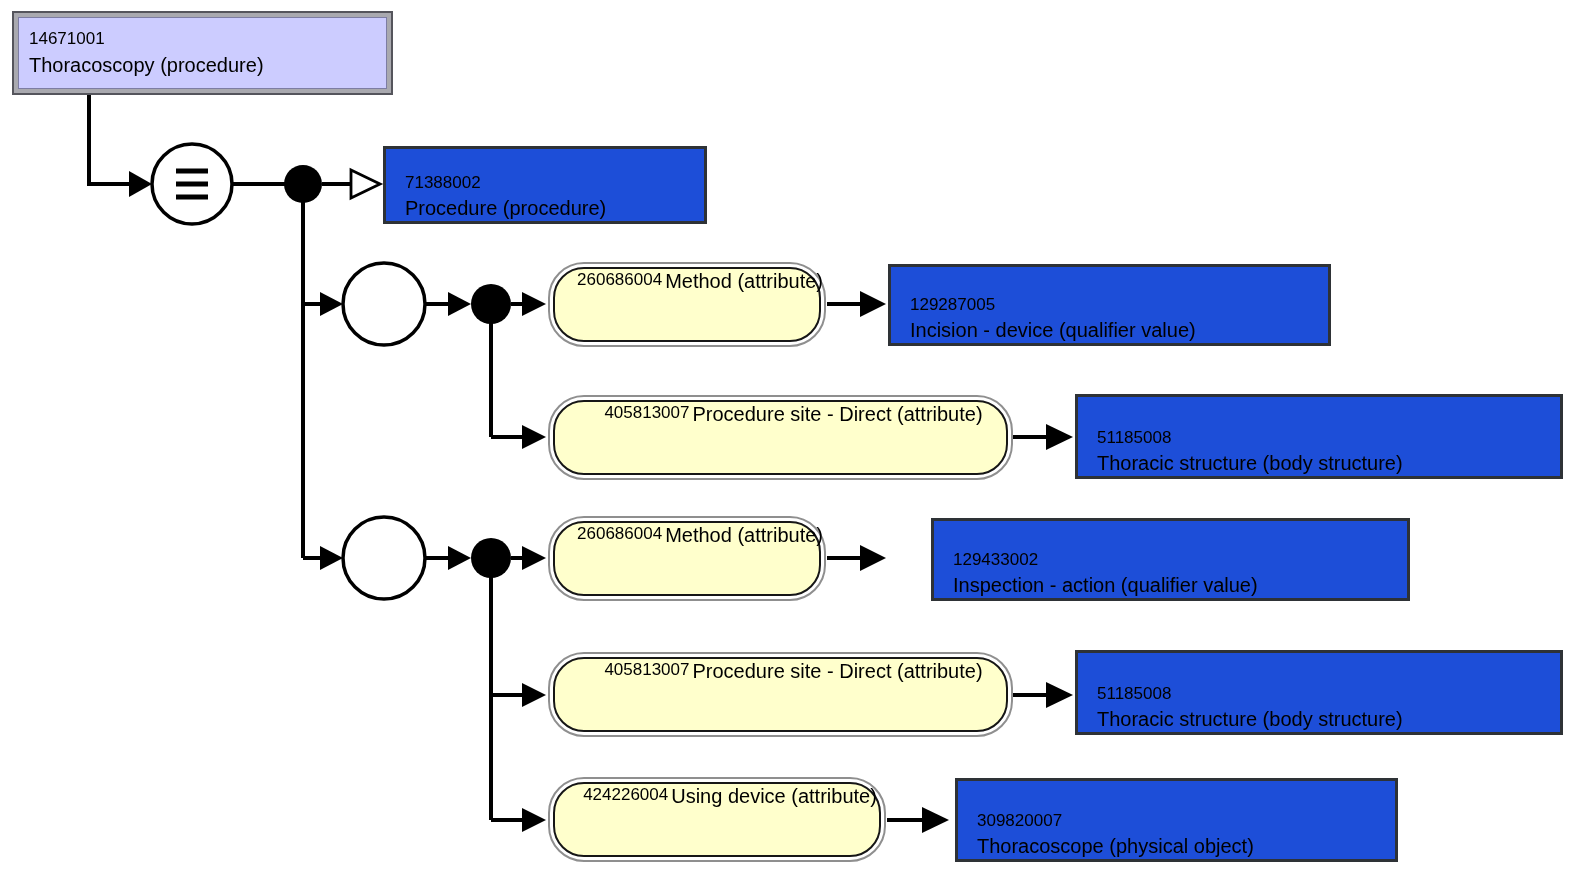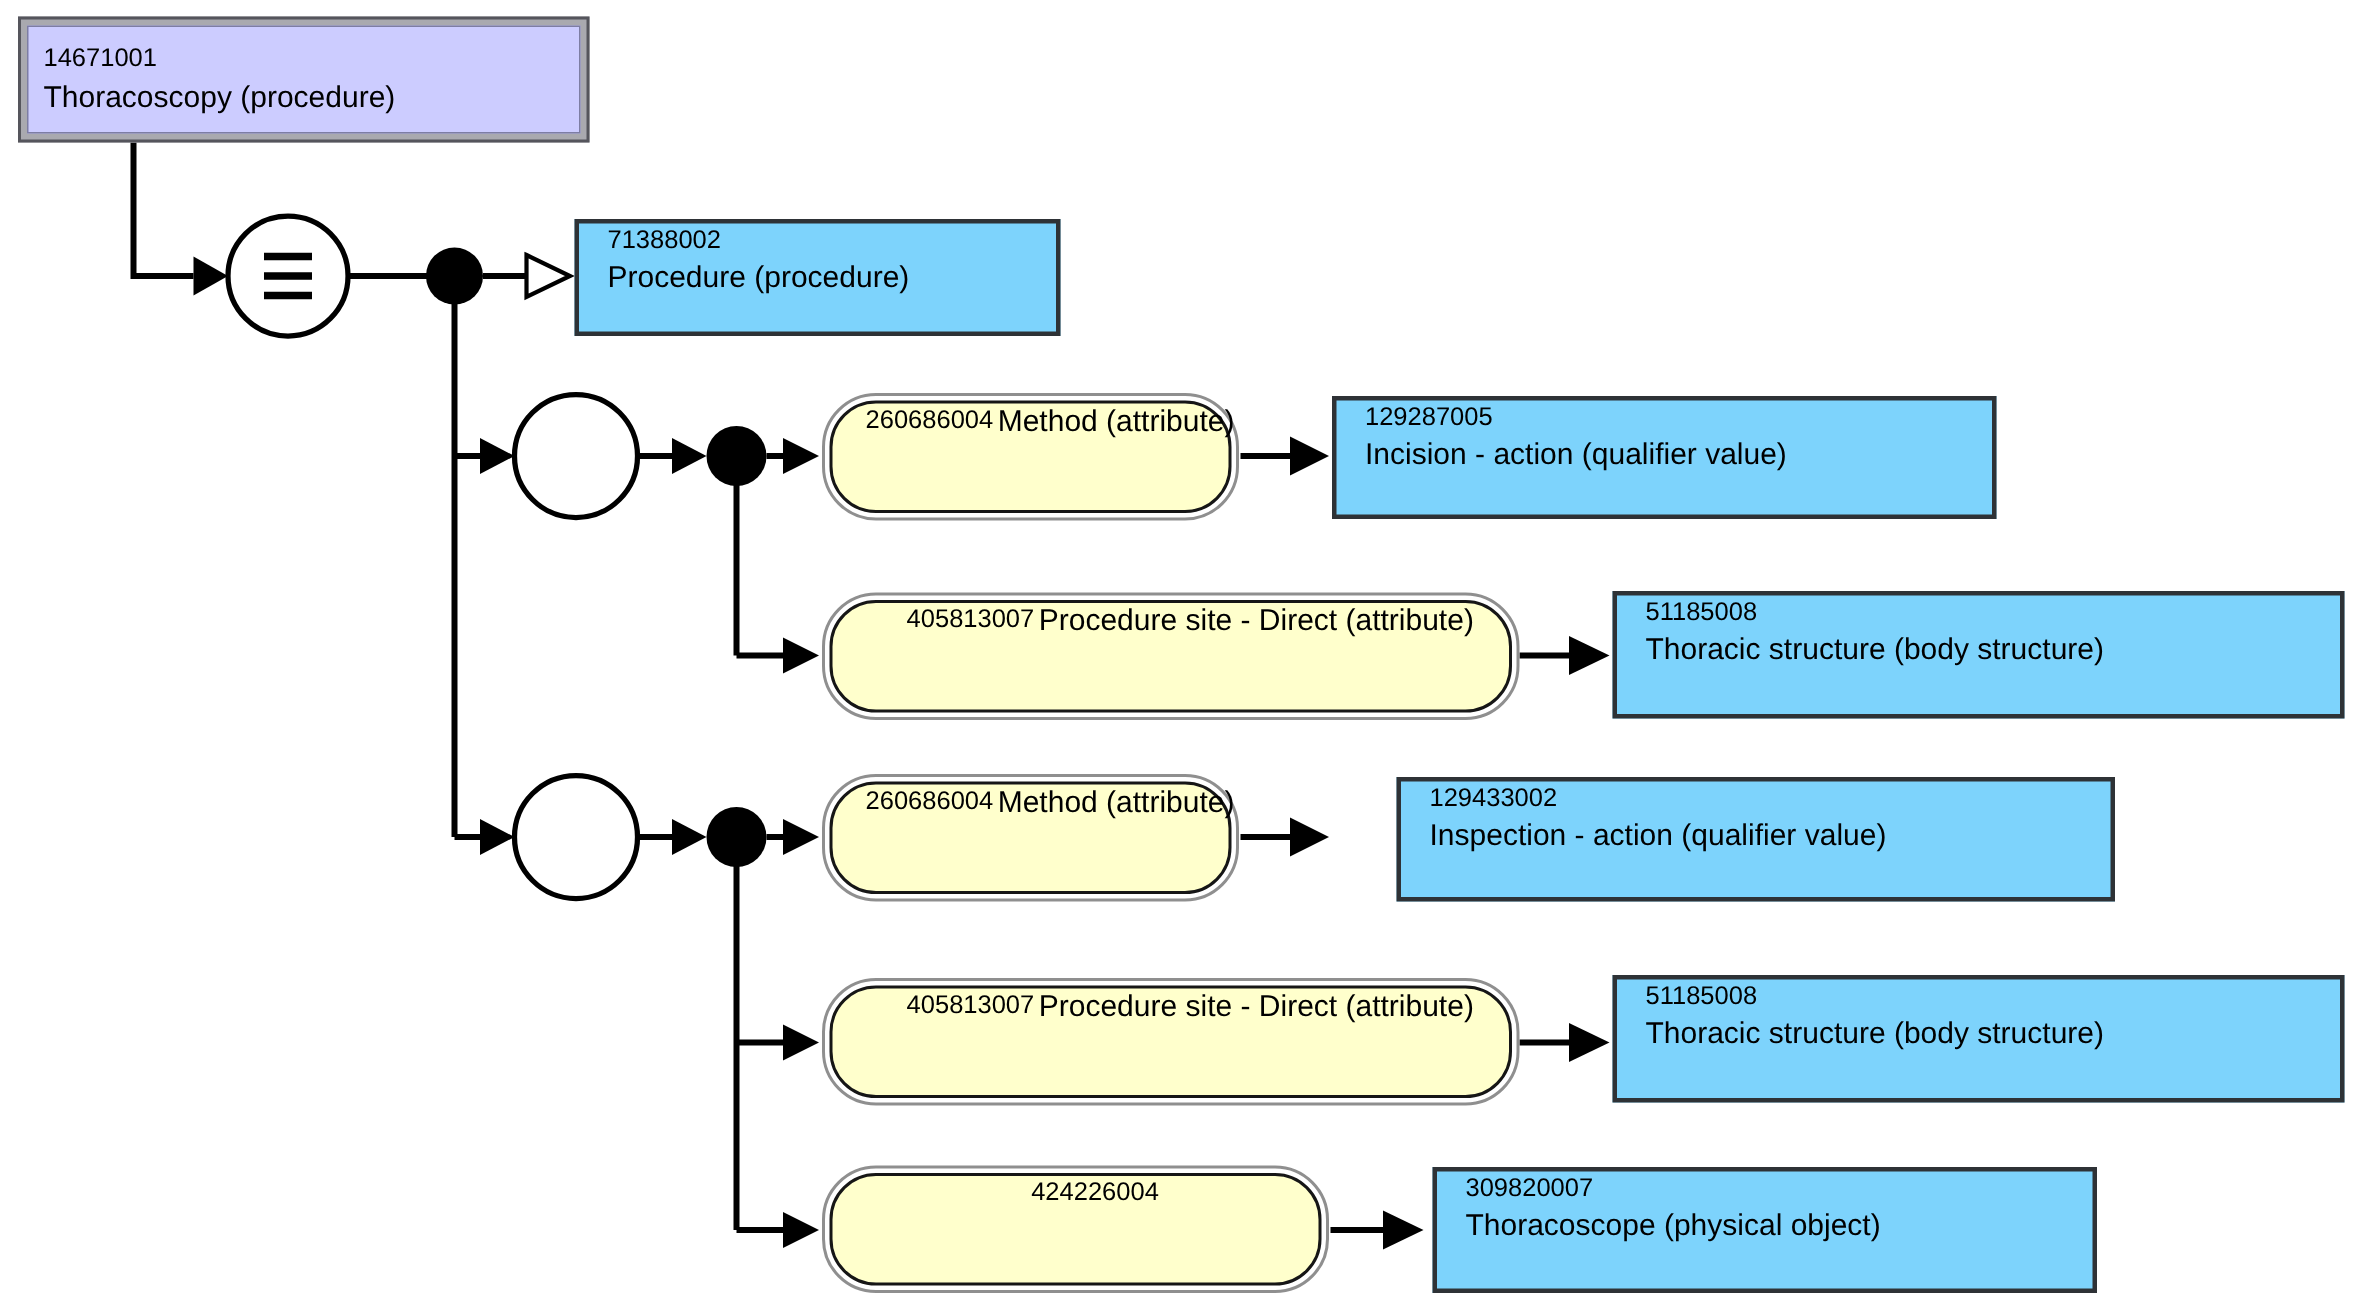--- a/index.html
+++ b/index.html
@@ -41,22 +41,22 @@
     width: 100%; height: 100%;
     border: 1px solid #7d7da3;
     background: #ccccff;
     display: flex; flex-direction: column; justify-content: center;
     padding-left: 10px; gap: 3px;
   }
 
   
   .box-prim {
     border: 3px solid #2e3236;
-    background: #7dd3fc;
-    display: flex; flex-direction: column; justify-content: flex-start;
+    background: #1d4ed8;
+    display: flex; flex-direction: column; justify-content: flex-end;
     padding-left: 19px; gap: 3px;
   }
 
   
   .box-attr {
     background: #ffffff;
     border: 2px solid #8f8f8f;
     border-radius: 36px;
     padding: 3px;
   }
@@ -155,21 +155,21 @@
   </div>
 
   <div class="box box-attr pos-g1a1-att">
     <div class="inner">
       <div class="cid">260686004</div>
       <div class="cterm">Method (attribute)</div>
     </div>
   </div>
   <div class="box box-prim pos-g1a1-val">
     <div class="cid">129287005</div>
-    <div class="cterm">Incision - action (qualifier value)</div>
+    <div class="cterm">Incision - device (qualifier value)</div>
   </div>
 
   <div class="box box-attr pos-g1a2-att">
     <div class="inner">
       <div class="cid">405813007</div>
       <div class="cterm">Procedure site - Direct (attribute)</div>
     </div>
   </div>
   <div class="box box-prim pos-g1a2-val">
     <div class="cid">51185008</div>
@@ -194,20 +194,21 @@
     </div>
   </div>
   <div class="box box-prim pos-g2a2-val">
     <div class="cid">51185008</div>
     <div class="cterm">Thoracic structure (body structure)</div>
   </div>
 
   <div class="box box-attr pos-g2a3-att">
     <div class="inner">
       <div class="cid">424226004</div>
+      <div class="cterm">Using device (attribute)</div>
     </div>
   </div>
   <div class="box box-prim pos-g2a3-val">
     <div class="cid">309820007</div>
     <div class="cterm">Thoracoscope (physical object)</div>
   </div>
 
 </div>
 
 </body></html>

